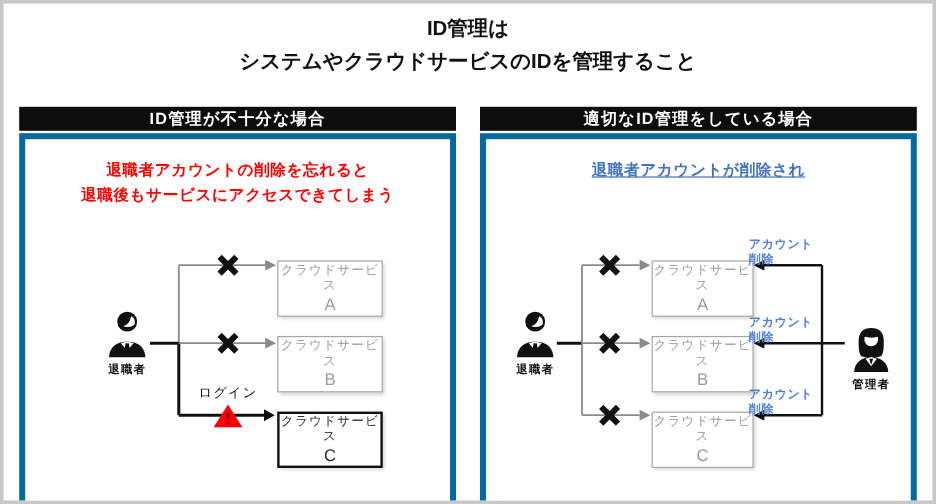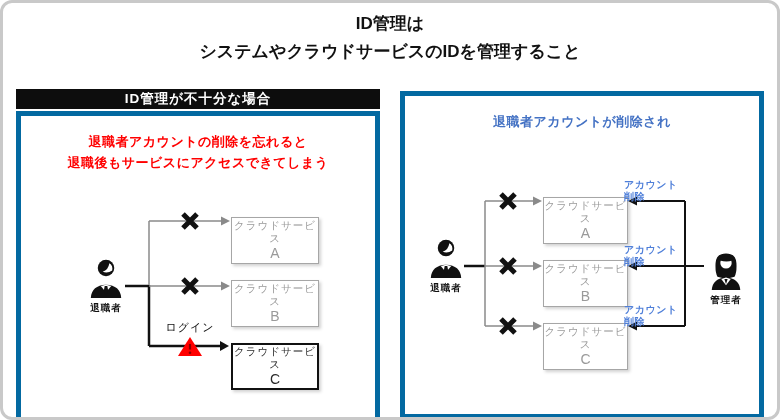--- a/index.html
+++ b/index.html
@@ -1,33 +1,33 @@
 <!DOCTYPE html>
 <html><head>
 <meta charset="utf-8">
 <style>
   html,body{margin:0;padding:0;background:#fff;}
   .canvas{
     position:relative;width:780px;height:420px;box-sizing:border-box;
-    background:#fff;border:3px solid #c9c9c9;border-radius:12px;overflow:hidden;
+    background:#fff;border:3px solid #c9c9c9;border-radius:0;overflow:hidden;
     font-family:"Liberation Sans","DejaVu Sans",sans-serif;color:#111;
   }
   .title{position:absolute;top:7px;left:0;width:100%;text-align:center;
     font-weight:bold;font-size:17px;line-height:1.65;color:#111;}
   .panel{position:absolute;top:86px;width:364px;}
   .panel.left{left:13px;}
   .panel.right{left:397px;}
   .panel-header{height:20px;background:#0d0d0d;color:#fff;font-weight:bold;font-size:13.5px;
     display:flex;align-items:center;justify-content:center;letter-spacing:1px;}
   .panel-body{position:relative;height:328px;margin-top:2px;border:5px solid #0369a1;
     background:#fff;box-sizing:border-box;}
   .msg{position:absolute;top:16px;left:0;width:100%;text-align:center;
     font-weight:bold;font-size:13px;line-height:1.6;letter-spacing:.5px;}
   .msg.red{color:#ff0000;}
-  .msg.blue{color:#4472c4;}
+  .msg.blue{color:#4472c4;text-decoration:underline;}
   .svg-layer{position:absolute;left:0;top:0;width:360px;height:273px;}
   .service-box{position:absolute;background:#fff;border:1.5px solid #a6a6a6;
     box-shadow:2px 2px 3px rgba(0,0,0,.18);box-sizing:border-box;
     display:flex;flex-direction:column;align-items:center;justify-content:center;
     color:#9a9a9a;text-align:center;margin-top:19px;}
   .service-box.active{border:2px solid #111;color:#2a2a2a;}
   .svc-name{font-size:10.5px;letter-spacing:1px;line-height:1.25;}
   .svc-letter{font-size:14px;line-height:1.2;}
   .person{position:absolute;width:44px;text-align:center;}
   .person svg{width:38px;height:40px;display:block;margin:0 auto;}
@@ -97,20 +97,21 @@
       <div class="service-box active" style="left:210px;top:208px;width:88px;height:47px;">
         <div class="svc-name">クラウドサービス</div>
         <div class="svc-letter">C</div>
       </div>
 
       <div class="login-label">ログイン</div>
     </div>
   </section>
 
   <section class="panel right">
+    <div class="panel-header">適切なID管理をしている場合</div>
     <div class="panel-body">
 
       <div class="msg blue">
         <div>退職者アカウントが削除され</div>
       </div>
 
       <svg class="svg-layer" viewBox="0 0 360 273">
         <line x1="59" y1="170" x2="80" y2="170" stroke="#111" stroke-width="2.5"></line>
         <line x1="80" y1="105" x2="80" y2="230" stroke="#8a8a8a" stroke-width="1.5"></line>
         <line x1="80" y1="105" x2="128" y2="105" stroke="#8a8a8a" stroke-width="1.5"></line>

